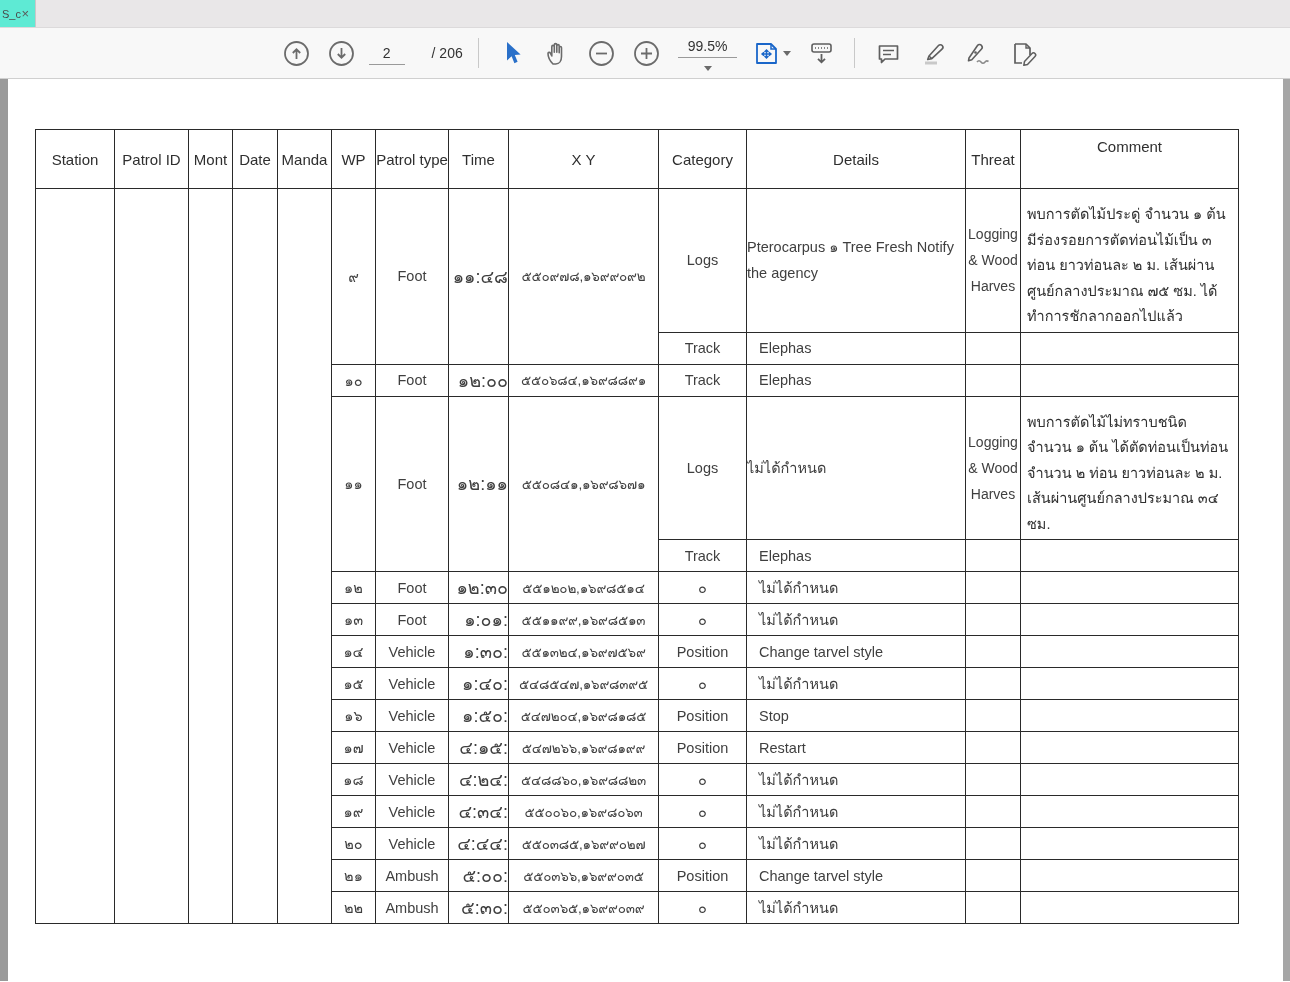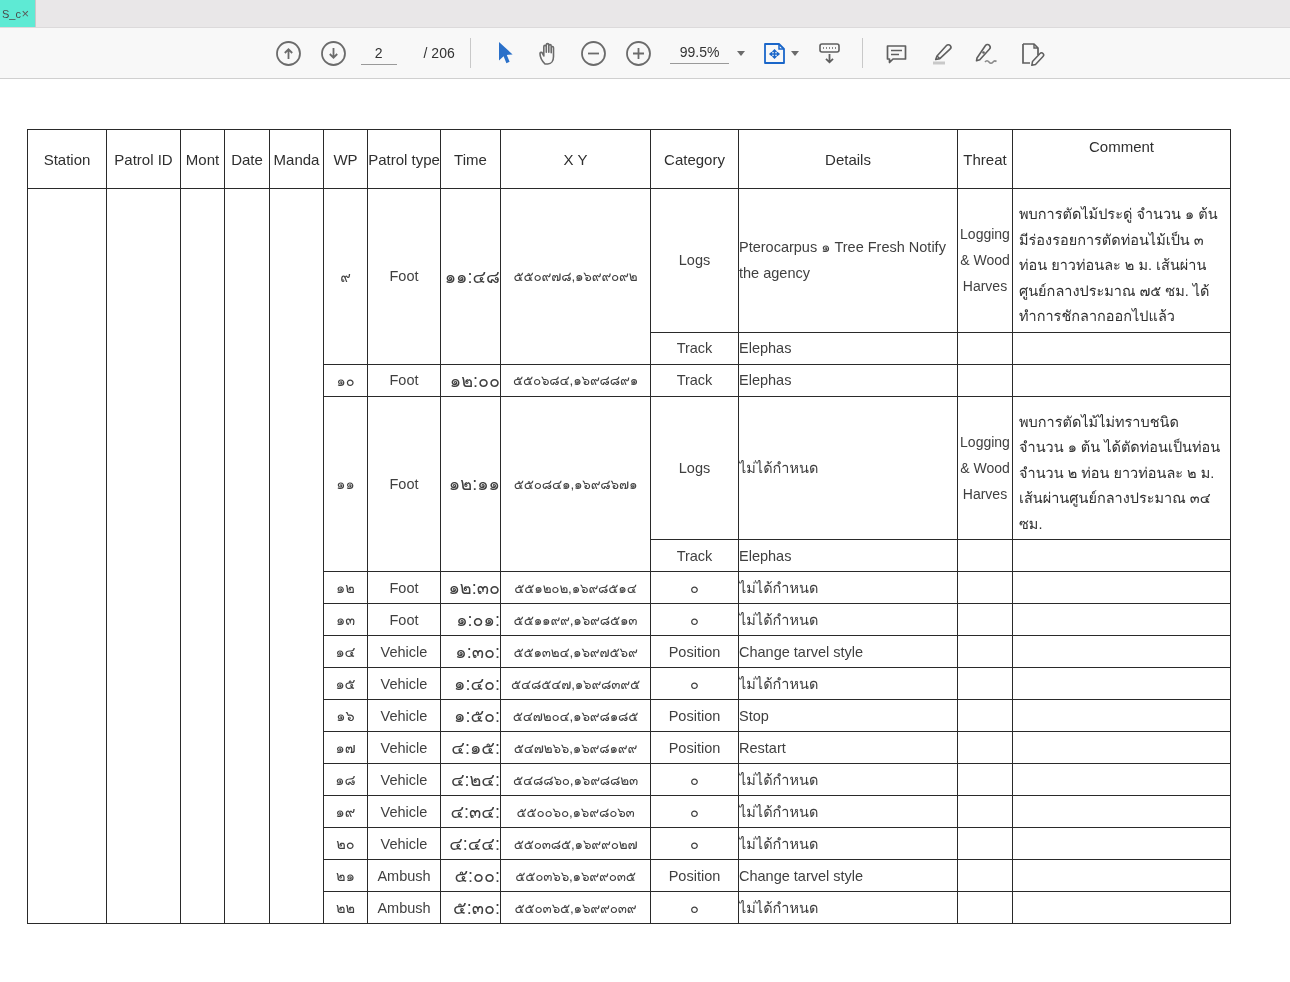--- a/index.html
+++ b/index.html
@@ -19,44 +19,44 @@
   .toolbar { height:51px; background:#f8f8f8; border-bottom:1px solid #d0d0d0;
     display:flex; align-items:center; justify-content:center; gap:9px; padding-left:30px; }
   .tbtn { width:36px; height:36px; display:flex; align-items:center; justify-content:center;
     border-radius:3px; }
   .tbtn svg { display:block; }
   .tb-sep { width:1px; height:30px; background:#c9c9c9; margin:0 6px; }
   .page-num-box { width:36px; height:24px; border:none; border-bottom:1px solid #9a9a9a;
     background:transparent; text-align:center; font-size:14px; color:#333;
     font-family:"Liberation Sans", sans-serif; }
   .page-total { font-size:14px; color:#333; margin-left:18px; white-space:nowrap; }
-  .zoom-box { display:flex; align-items:center; gap:8px; margin:0 4px; }
+  .zoom-box { display:flex; align-items:center; gap:8px; margin:0 4px;flex-direction:column; }
   .zoom-val { font-size:14px; color:#333; border-bottom:1px solid #9a9a9a;
     padding:2px 10px 3px 10px; }
   .caret { width:0; height:0; border-left:4px solid transparent;
     border-right:4px solid transparent; border-top:5px solid #6b6b6b; }
 
   
-  .docpane { height:902px; display:flex; background:#0369a1;flex-direction:column; }
+  .docpane { height:902px; display:flex; background:#0369a1; }
   .edge-left  { width:8px; background:#9a9a9a; }
   .edge-right { width:7px; background:#a6a6a6; }
   .page { flex:1; background:#ffffff; position:relative; }
 
   
   table.report { border-collapse:collapse; table-layout:fixed;
     position:absolute; left:27px; top:50px; width:1203px;
     color:#3f3f3f; }
   table.report td, table.report th { border:1px solid #2a2a2a; overflow:hidden;
     vertical-align:middle; font-weight:normal; }
   th { font-size:15px; color:#2f2f2f; text-align:center; white-space:normal; }
   .tr-head   { height:59px; }
   .tr-tall   { height:140px; }
   .tr-std    { height:32px; }
   td.c-center { text-align:center; font-size:14.5px; }
-  td.c-left   { text-align:left; font-size:14.5px; padding-left:0; }
+  td.c-left   { text-align:left; font-size:14.5px; padding-left:12px; }
   td.c-xy     { text-align:center; font-size:13.5px; letter-spacing:-0.2px; white-space:nowrap; }
   td.c-time   { text-align:right; font-size:18px; white-space:nowrap; }
   td.c-threat { text-align:center; font-size:14px; line-height:26px; padding:13px 1px; }
   td.c-comment{ text-align:left; font-size:14.5px; line-height:25.5px;
     padding:13px 4px 2px 6px; color:#303030; vertical-align:middle; }
   td.c-details{ text-align:left; font-size:14.5px; padding-left:0; line-height:26px; }
 </style>
 </head>
 <body>
 

